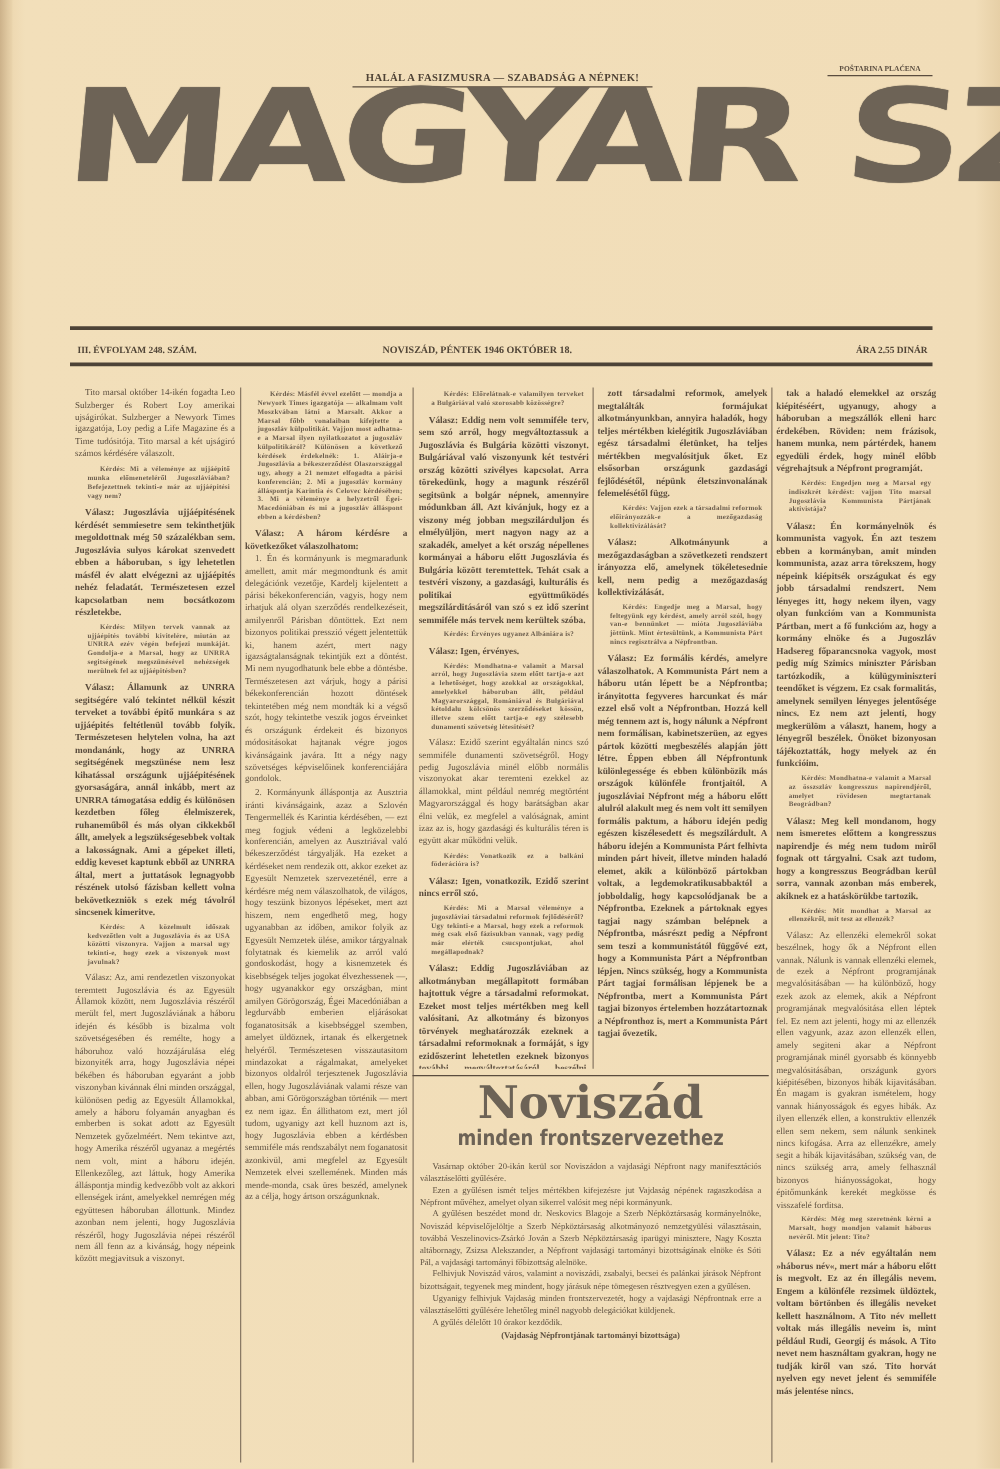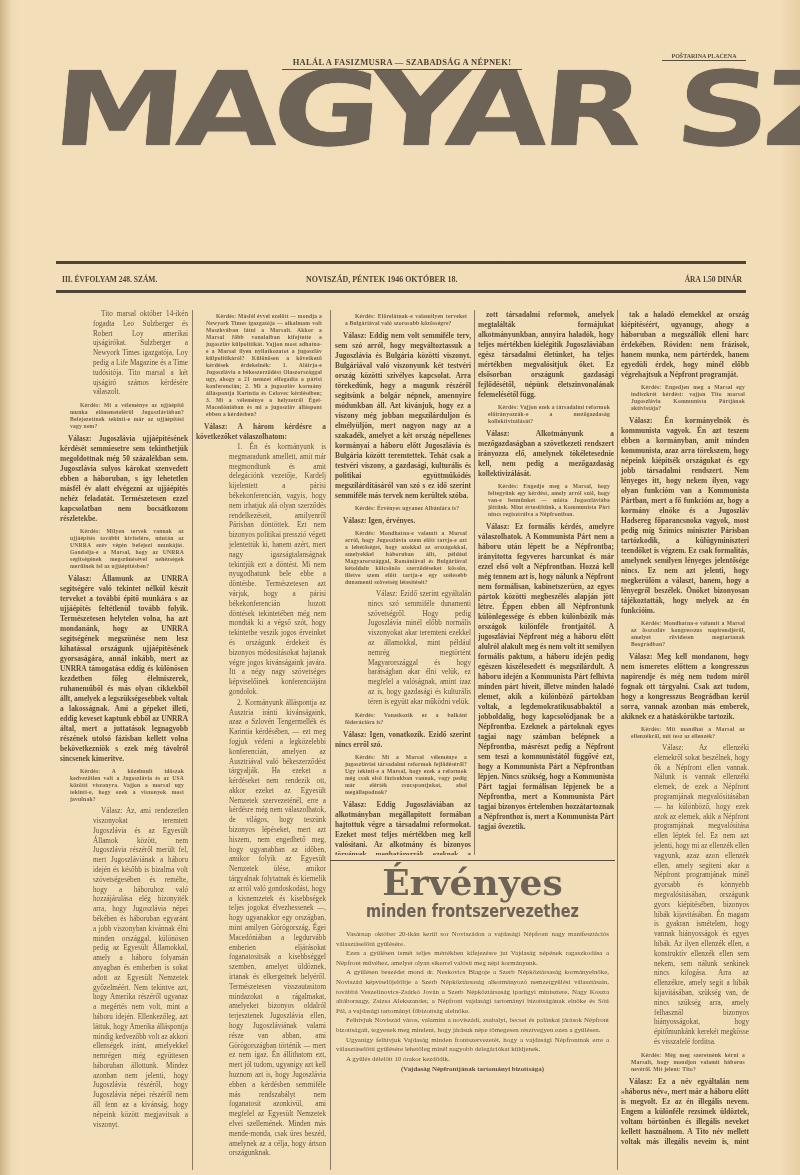--- a/index.html
+++ b/index.html
@@ -58,21 +58,21 @@
       position: absolute; top: 310px; height: 855px;
       font-size: 6.6px; line-height: 8.9px; text-align: justify;
       color: #5d4f3f; overflow: hidden;
     }
     .col p { margin-bottom: 1px; text-indent: 8px; }
     .col p.q {
       font-size: 5.6px; line-height: 7px; padding: 3px 4px 3px 10px;
       text-indent: 10px; color: #6b5d4d; font-weight: bold; letter-spacing: 0.2px;
     }
     .col p.a { font-weight: bold; font-size: 7.4px; line-height: 10px; color: #594b3c; }
-    .col p.n { font-size: 7.2px; line-height: 9.8px; margin-left: 33px; }
+    .col p.n { font-size: 7.2px; line-height: 9.8px; }
     .vline { position: absolute; top: 310px; width: 1px; height: 860px; background: #8a7a65; }
     
     .box {
       position: absolute; left: 330px; top: 860px; width: 285px; height: 290px;
       border-top: 1.5px solid #5a4c3e; padding: 0 6px;
     }
     .box-title {
       display: block; text-align: center;
       font-family: "DejaVu Serif", serif; font-weight: bold;
       font-size: 36px; color: #6d6356; letter-spacing: 0px; line-height: 38px;
@@ -95,21 +95,21 @@
 
   <div class="slogan">HALÁL A FASIZMUSRA — SZABADSÁG A NÉPNEK!</div>
   <div class="postage">POŠTARINA PLAĆENA</div>
 
   <div class="mast-title">MAGYAR SZÓ</div>
 
   <div class="rule" style="top:261px;height:3px;"></div>
   <div class="dateline">
     <span style="left:6px;">III. ÉVFOLYAM 248. SZÁM.</span>
     <span style="left:250px;font-size:8px;">NOVISZÁD, PÉNTEK 1946 OKTÓBER 18.</span>
-    <span style="right:4px;">ÁRA 1.50 DINÁR</span>
+    <span style="right:4px;">ÁRA 2.55 DINÁR</span>
   </div>
   <div class="rule" style="top:290px;height:3px;"></div>
 
   <div class="headline" style="top:296px;transform:translateY(-90px);"></div>
   <div class="headline" style="top:206px;">
   </div>
 
   <div class="vline" style="left:192px;"></div>
   <div class="vline" style="left:330px;"></div>
   <div class="vline" style="left:474px;height:545px;"></div>
@@ -155,21 +155,21 @@
       <p class="a">Válasz: Én kormányelnök és kommunista vagyok. Én azt teszem ebben a kormányban, amit minden kommunista, azaz arra törekszem, hogy népeink kiépitsék országukat és egy jobb társadalmi rendszert. Nem lényeges itt, hogy nekem ilyen, vagy olyan funkcióm van a Kommunista Pártban, mert a fő funkcióm az, hogy a kormány elnöke és a Jugoszláv Hadsereg főparancsnoka vagyok, most pedig míg Szimics miniszter Párisban tartózkodik, a külügyminiszteri teendőket is végzem. Ez csak formalitás, amelynek semilyen lényeges jelentősége nincs. Ez nem azt jelenti, hogy megkerülöm a választ, hanem, hogy a lényegről beszélek. Önöket bizonyosan tájékoztatták, hogy melyek az én funkcióim.</p>
       <p class="q">Kérdés: Mondhatna-e valamit a Marsal az összszláv kongresszus napirendjéről, amelyet rövidesen megtartanak Beográdban?</p>
       <p class="a">Válasz: Meg kell mondanom, hogy nem ismeretes előttem a kongresszus napirendje és még nem tudom miről fognak ott tárgyalni. Csak azt tudom, hogy a kongresszus Beográdban kerül sorra, vannak azonban más emberek, akiknek ez a hatáskörükbe tartozik.</p>
       <p class="q">Kérdés: Mit mondhat a Marsal az ellenzékről, mit tesz az ellenzék?</p>
       <p class="n">Válasz: Az ellenzéki elemekről sokat beszélnek, hogy ők a Népfront ellen vannak. Nálunk is vannak ellenzéki elemek, de ezek a Népfront programjának megvalósitásában — ha különböző, hogy ezek azok az elemek, akik a Népfront programjának megvalósitása ellen léptek fel. Ez nem azt jelenti, hogy mi az ellenzék ellen vagyunk, azaz azon ellenzék ellen, amely segiteni akar a Népfront programjának minél gyorsabb és könnyebb megvalósitásában, országunk gyors kiépitésében, bizonyos hibák kijavitásában. Én magam is gyakran ismételem, hogy vannak hiányosságok és egyes hibák. Az ilyen ellenzék ellen, a konstruktiv ellenzék ellen sem nekem, sem nálunk senkinek nincs kifogása. Arra az ellenzékre, amely segit a hibák kijavitásában, szükség van, de nincs szükség arra, amely felhasznál bizonyos hiányosságokat, hogy épitőmunkánk kerekét megkösse és visszafelé forditsa.</p>
       <p class="q">Kérdés: Még meg szeretnénk kérni a Marsalt, hogy mondjon valamit háborus nevéről. Mit jelent: Tito?</p>
       <p class="a">Válasz: Ez a név egyáltalán nem »háborus név«, mert már a háboru előtt is megvolt. Ez az én illegális nevem. Engem a különféle rezsimek üldöztek, voltam börtönben és illegális neveket kellett használnom. A Tito név mellett voltak más illegális neveim is, mint például Rudi, Georgij és mások. A Tito nevet nem használtam gyakran, hogy ne tudják kiről van szó. Tito horvát nyelven egy nevet jelent és semmiféle más jelentése nincs.</p>
     </div>
 
   <div class="box">
-    <span class="box-title">Érvényes</span>
+    <span class="box-title">Noviszád</span>
     <span class="box-sub">minden frontszervezethez</span>
     <p>Vasárnap október 20-ikán kerül sor Noviszádon a vajdasági Népfront nagy manifesztációs választáselőtti gyűlésére.</p>
     <p>Ezen a gyűlésen ismét teljes mértékben kifejezésre jut Vajdaság népének ragaszkodása a Népfront művéhez, amelyet olyan sikerrel valósit meg népi kormányunk.</p>
     <p>A gyűlésen beszédet mond dr. Neskovics Blagoje a Szerb Népköztársaság kormányelnöke, Noviszád képviselőjelöltje a Szerb Népköztársaság alkotmányozó nemzetgyülési választásain, továbbá Veszelinovics-Zsárkó Jován a Szerb Népköztársaság iparügyi minisztere, Nagy Koszta altábornagy, Zsizsa Alekszander, a Népfront vajdasági tartományi bizottságának elnöke és Sóti Pál, a vajdasági tartományi főbizottság alelnöke.</p>
     <p>Felhivjuk Noviszád város, valamint a noviszádi, zsabalyi, becsei és palánkai járások Népfront bizottságait, tegyenek meg mindent, hogy járásuk népe tömegesen résztvegyen ezen a gyűlésen.</p>
     <p>Ugyanigy felhivjuk Vajdaság minden frontszervezetét, hogy a vajdasági Népfrontnak erre a választáselőtti gyűlésére lehetőleg minél nagyobb delegációkat küldjenek.</p>
     <p>A gyűlés délelőtt 10 órakor kezdődik.</p>
     <p class="sig">(Vajdaság Népfrontjának tartományi bizottsága)</p>
   </div>
 </div>

